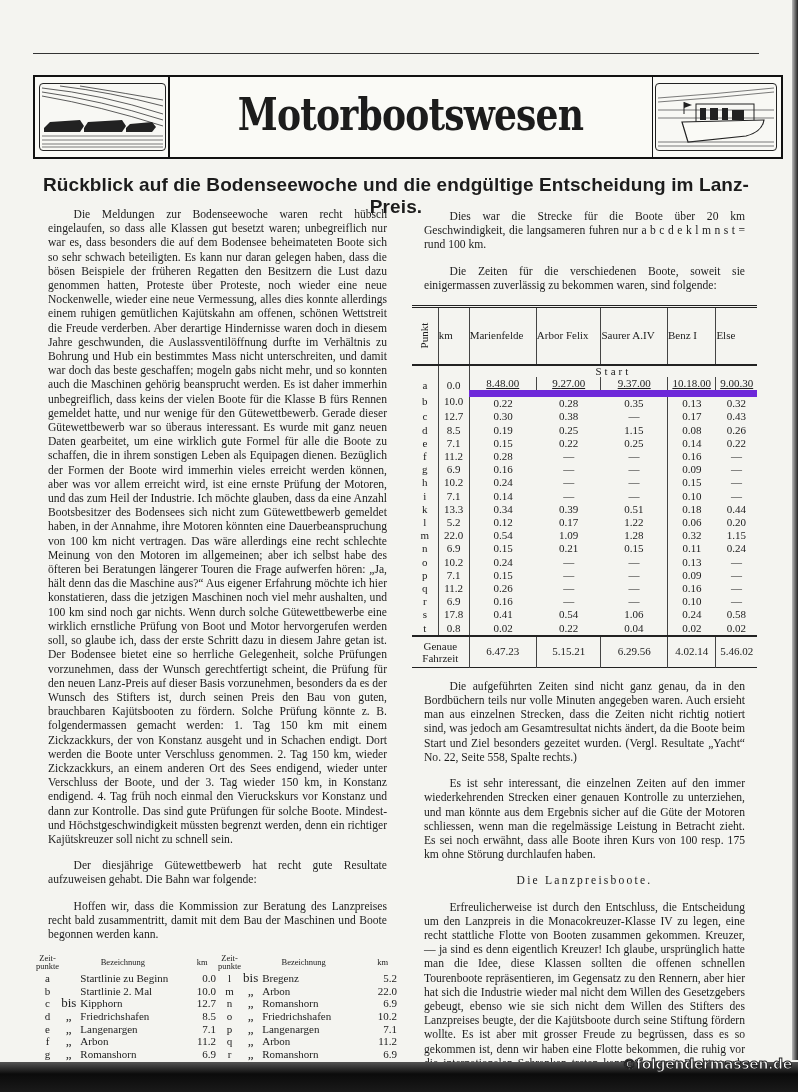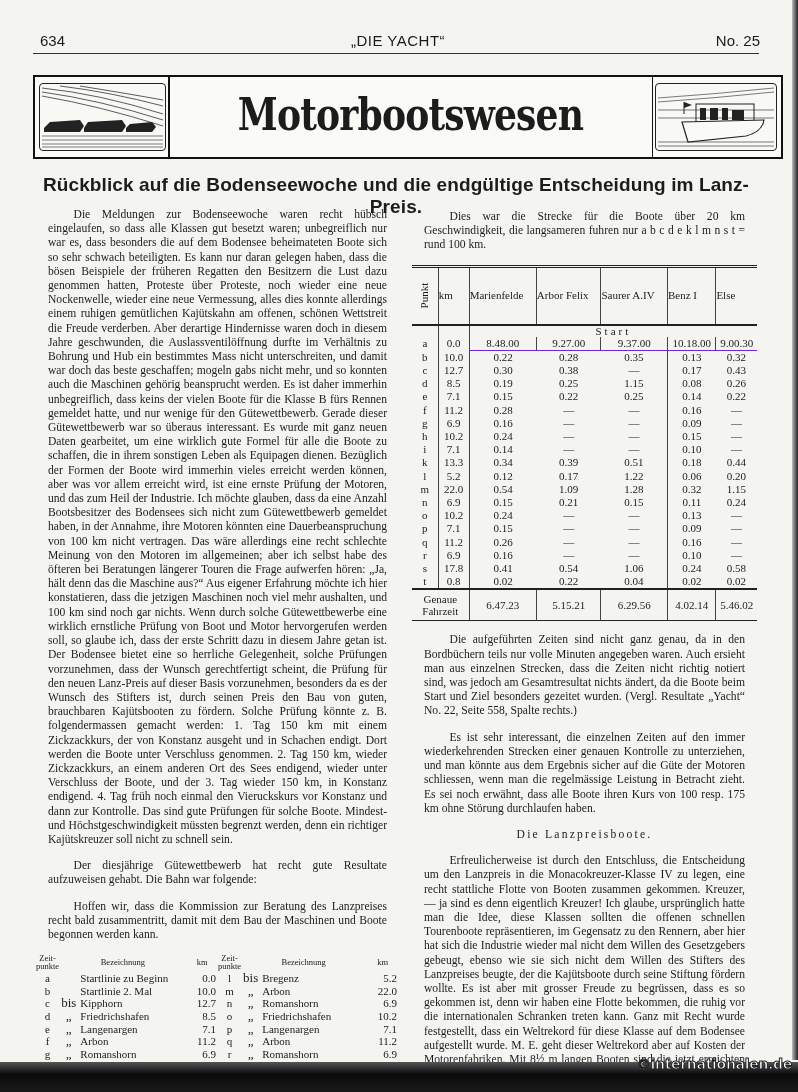--- a/index.html
+++ b/index.html
@@ -34,35 +34,30 @@
   .course td.nm{width:110px;}
   .course tr.sum td{border-top:none;}
   .course .sumline{border-top:1px solid #333;}
   .times{width:100%;font-size:11px;line-height:13.2px;margin:6px 0 4px 0;border-top:3px double #222;border-bottom:1px solid #222;}
   .times th{font-weight:normal;font-size:11px;border-bottom:2px solid #222;height:56px;padding:0;}
   .times th.punkt{width:22px;}
   .times th.punkt span{display:inline-block;transform:rotate(-90deg);white-space:nowrap;}
   .times td{text-align:center;padding:0;}
   .times .vl{border-left:1px solid #444;}
   .times tr.start td.st{letter-spacing:3px;line-height:11px;}
-  .times tr.arow td.time{border-bottom:1px solid #6d28d9;}
+  .times tr.arow td.time{border-bottom:7px solid #6d28d9;text-decoration:underline;}
   .times tr.total td{border-top:2px solid #222;font-size:11px;height:30px;}
   .times tr.total td.lab{line-height:12px;}
   .watermark{position:absolute;right:6px;bottom:20px;font-family:"DejaVu Sans",sans-serif;font-weight:bold;font-size:14px;color:#fff;-webkit-text-stroke:1px #222;letter-spacing:-0.3px;}
 </style>
 </head>
 <body>
 
 <div class="page">
 
-  <div class="runhead">
-    <span class="pg">634</span>
-    <span class="mag">„DIE YACHT“</span>
-    <span class="no">No. 25</span>
-  </div>
   <div class="rule" style="top:53px;"></div>
 
   <div class="banner">
     <div class="pic left">
       <svg width="125" height="66" viewBox="0 0 125 66">
         <g stroke="#333" stroke-width="0.8" fill="none">
           <path d="M2 4 Q60 10 123 30"></path>
             <path d="M2 8 Q60 16 123 36"></path>
             <path d="M20 2 Q70 8 123 22"></path>
             <path d="M40 2 Q90 10 123 16"></path>
@@ -238,20 +233,21 @@
             <td></td>
             <td style="text-align:right">rund</td>
             <td class="km sumline">175.0</td>
           </tr>
         </tbody>
     </table>
   </div>
 
   <div class="col right">
     <p>Dies war die Strecke für die Boote über 20 km Geschwindigkeit, die langsameren fuhren nur a b c d e k l m n s t = rund 100 km.</p>
+    <p>Die Zeiten für die verschiedenen Boote, soweit sie einigermassen zuverlässig zu bekommen waren, sind folgende:</p>
 
     <table class="times">
       <thead>
         <tr>
           <th class="punkt"><span>Punkt</span></th>
           <th class="vl" style="width:30px;">km</th>
           <th class="vl">Marienfelde</th>
           <th class="vl">Arbor Felix</th>
           <th class="vl">Saurer A.IV</th>
           <th class="vl">Benz I</th>
@@ -450,14 +446,14 @@
 
     <p>Die aufgeführten Zeiten sind nicht ganz genau, da in den Bordbüchern teils nur volle Minuten angegeben waren. Auch ersieht man aus einzelnen Strecken, dass die Zeiten nicht richtig notiert sind, was jedoch am Gesamtresultat nichts ändert, da die Boote beim Start und Ziel besonders gezeitet wurden. (Vergl. Resultate „Yacht“ No. 22, Seite 558, Spalte rechts.)</p>
     <p>Es ist sehr interessant, die einzelnen Zeiten auf den immer wiederkehrenden Strecken einer genauen Kontrolle zu unterziehen, und man könnte aus dem Ergebnis sicher auf die Güte der Motoren schliessen, wenn man die regelmässige Leistung in Betracht zieht. Es sei noch erwähnt, dass alle Boote ihren Kurs von 100 resp. 175 km ohne Störung durchlaufen haben.</p>
     <div class="subhead">Die Lanzpreisboote.</div>
     <p>Erfreulicherweise ist durch den Entschluss, die Entscheidung um den Lanzpreis in die Monacokreuzer-Klasse IV zu legen, eine recht stattliche Flotte von Booten zusammen gekommen. Kreuzer, — ja sind es denn eigentlich Kreuzer! Ich glaube, ursprünglich hatte man die Idee, diese Klassen sollten die offenen schnellen Tourenboote repräsentieren, im Gegensatz zu den Rennern, aber hier hat sich die Industrie wieder mal nicht dem Willen des Gesetzgebers gebeugt, ebenso wie sie sich nicht dem Willen des Stifters des Lanzpreises beugte, der die Kajütsboote durch seine Stiftung fördern wollte. Es ist aber mit grosser Freude zu begrüssen, dass es so gekommen ist, denn wir haben eine Flotte bekommen, die ruhig vor die internationalen Schranken treten kann. Ganz mit Recht wurde festgestellt, dass ein Weltrekord für diese Klasse auf dem Bodensee aufgestellt wurde. M. E. geht dieser Weltrekord aber auf Kosten der Motorenfabriken. Mit 8½ m langen Booten sind die jetzt erreichten Geschwindigkeiten bereits des öfteren erreicht worden, und zwar in der beschränkten Rennklasse, die zwar ein kleineres Renngewicht hatte als die Lanzpreisboote, aber Motoren von 155 mm Bohrung. Die neuen Motoren sind auf eine kaum erwartete Leistung gekommen, und so wurden mit 130 mm Bohrung 117 PS. auf der Bremse erreicht und mit 123 mm 102 PS., während sonst mit 155 m/m Bohrung ca. 105—115 PS. erreicht worden sind.</p>
 
   </div>
 
   <div class="right-edge"></div>
   <div class="bottom-edge"></div>
-  <div class="watermark">©internationalen.de</div>
+  <div class="watermark">©folgendermassen.de</div>
 </div>
 
 </body></html>

